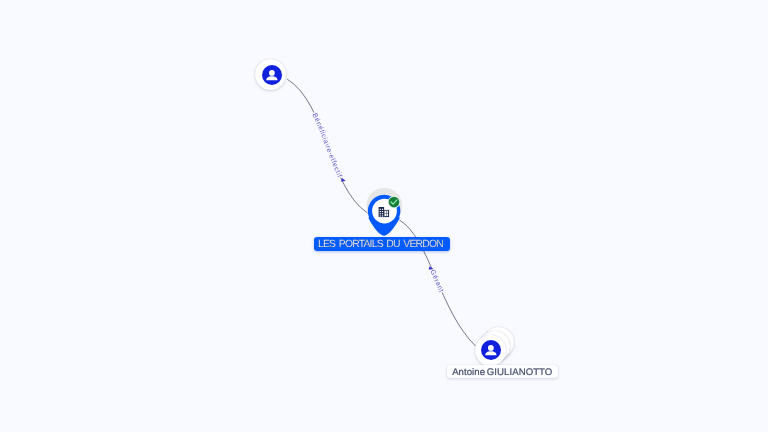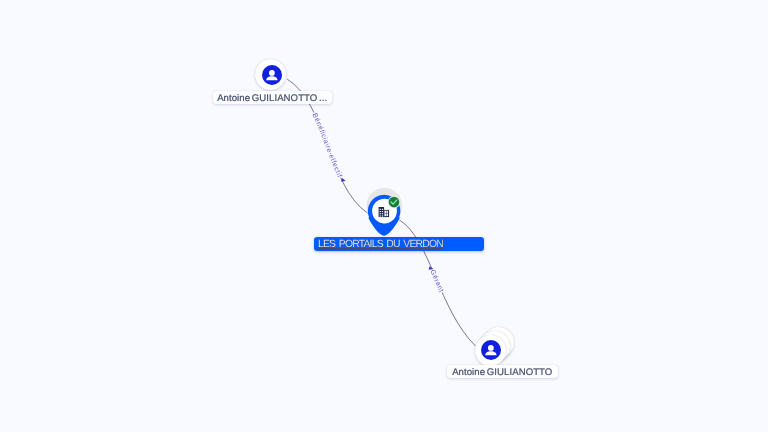--- a/index.html
+++ b/index.html
@@ -90,36 +90,33 @@
 
   <div class="pnode" style="left:255px;top:59px;width:31px;height:31px;">
     <div class="pcard" style="left:0;top:0;width:31px;height:31px;"></div>
     <div class="pdisc" style="left:6.8px;top:5.9px;width:20px;height:20px;">
       <svg width="20" height="20" viewBox="0 0 24 24">
         <circle cx="11.85" cy="9.5" r="3.45" fill="#fff"></circle>
         <path d="M5.1,18.3 C5.1,14.9 8.1,13.4 11.85,13.4 C15.6,13.4 18.6,14.9 18.6,18.3 Z" fill="#fff"></path>
       </svg>
     </div>
   </div>
-  <div class="chip" style="left:212.7px;top:90.7px;width:119px;height:13px;">
-    <span>Antoine GUILIANOTTO ...</span>
-  </div>
 
   <div class="pnode" style="left:475.3px;top:334.5px;width:31px;height:31px;">
     <div class="pcard" style="left:8px;top:-7.2px;width:31px;height:31px;"></div>
     <div class="pcard" style="left:4px;top:-3.6px;width:31px;height:31px;"></div>
     <div class="pcard" style="left:0;top:0;width:31px;height:31px;"></div>
     <div class="pdisc" style="left:5.4px;top:5.4px;width:20px;height:20px;">
       <svg width="20" height="20" viewBox="0 0 24 24">
         <circle cx="11.85" cy="9.5" r="3.45" fill="#fff"></circle>
         <path d="M5.1,18.3 C5.1,14.9 8.1,13.4 11.85,13.4 C15.6,13.4 18.6,14.9 18.6,18.3 Z" fill="#fff"></path>
       </svg>
     </div>
   </div>
   <div class="chip" style="left:436px;top:364.6px;width:110.5px;height:13px;margin-left:11px;">
     <span>Antoine GIULIANOTTO</span>
   </div>
 
-  <div class="chip primary" style="left:314px;top:236.5px;width:170px;height:14.1px;text-decoration:underline;">
+  <div class="chip primary" style="left:314px;top:236.5px;width:136px;height:14.1px;">
     <span>LES PORTAILS DU VERDON</span>
   </div>
 
 </div>
 
 </body></html>

